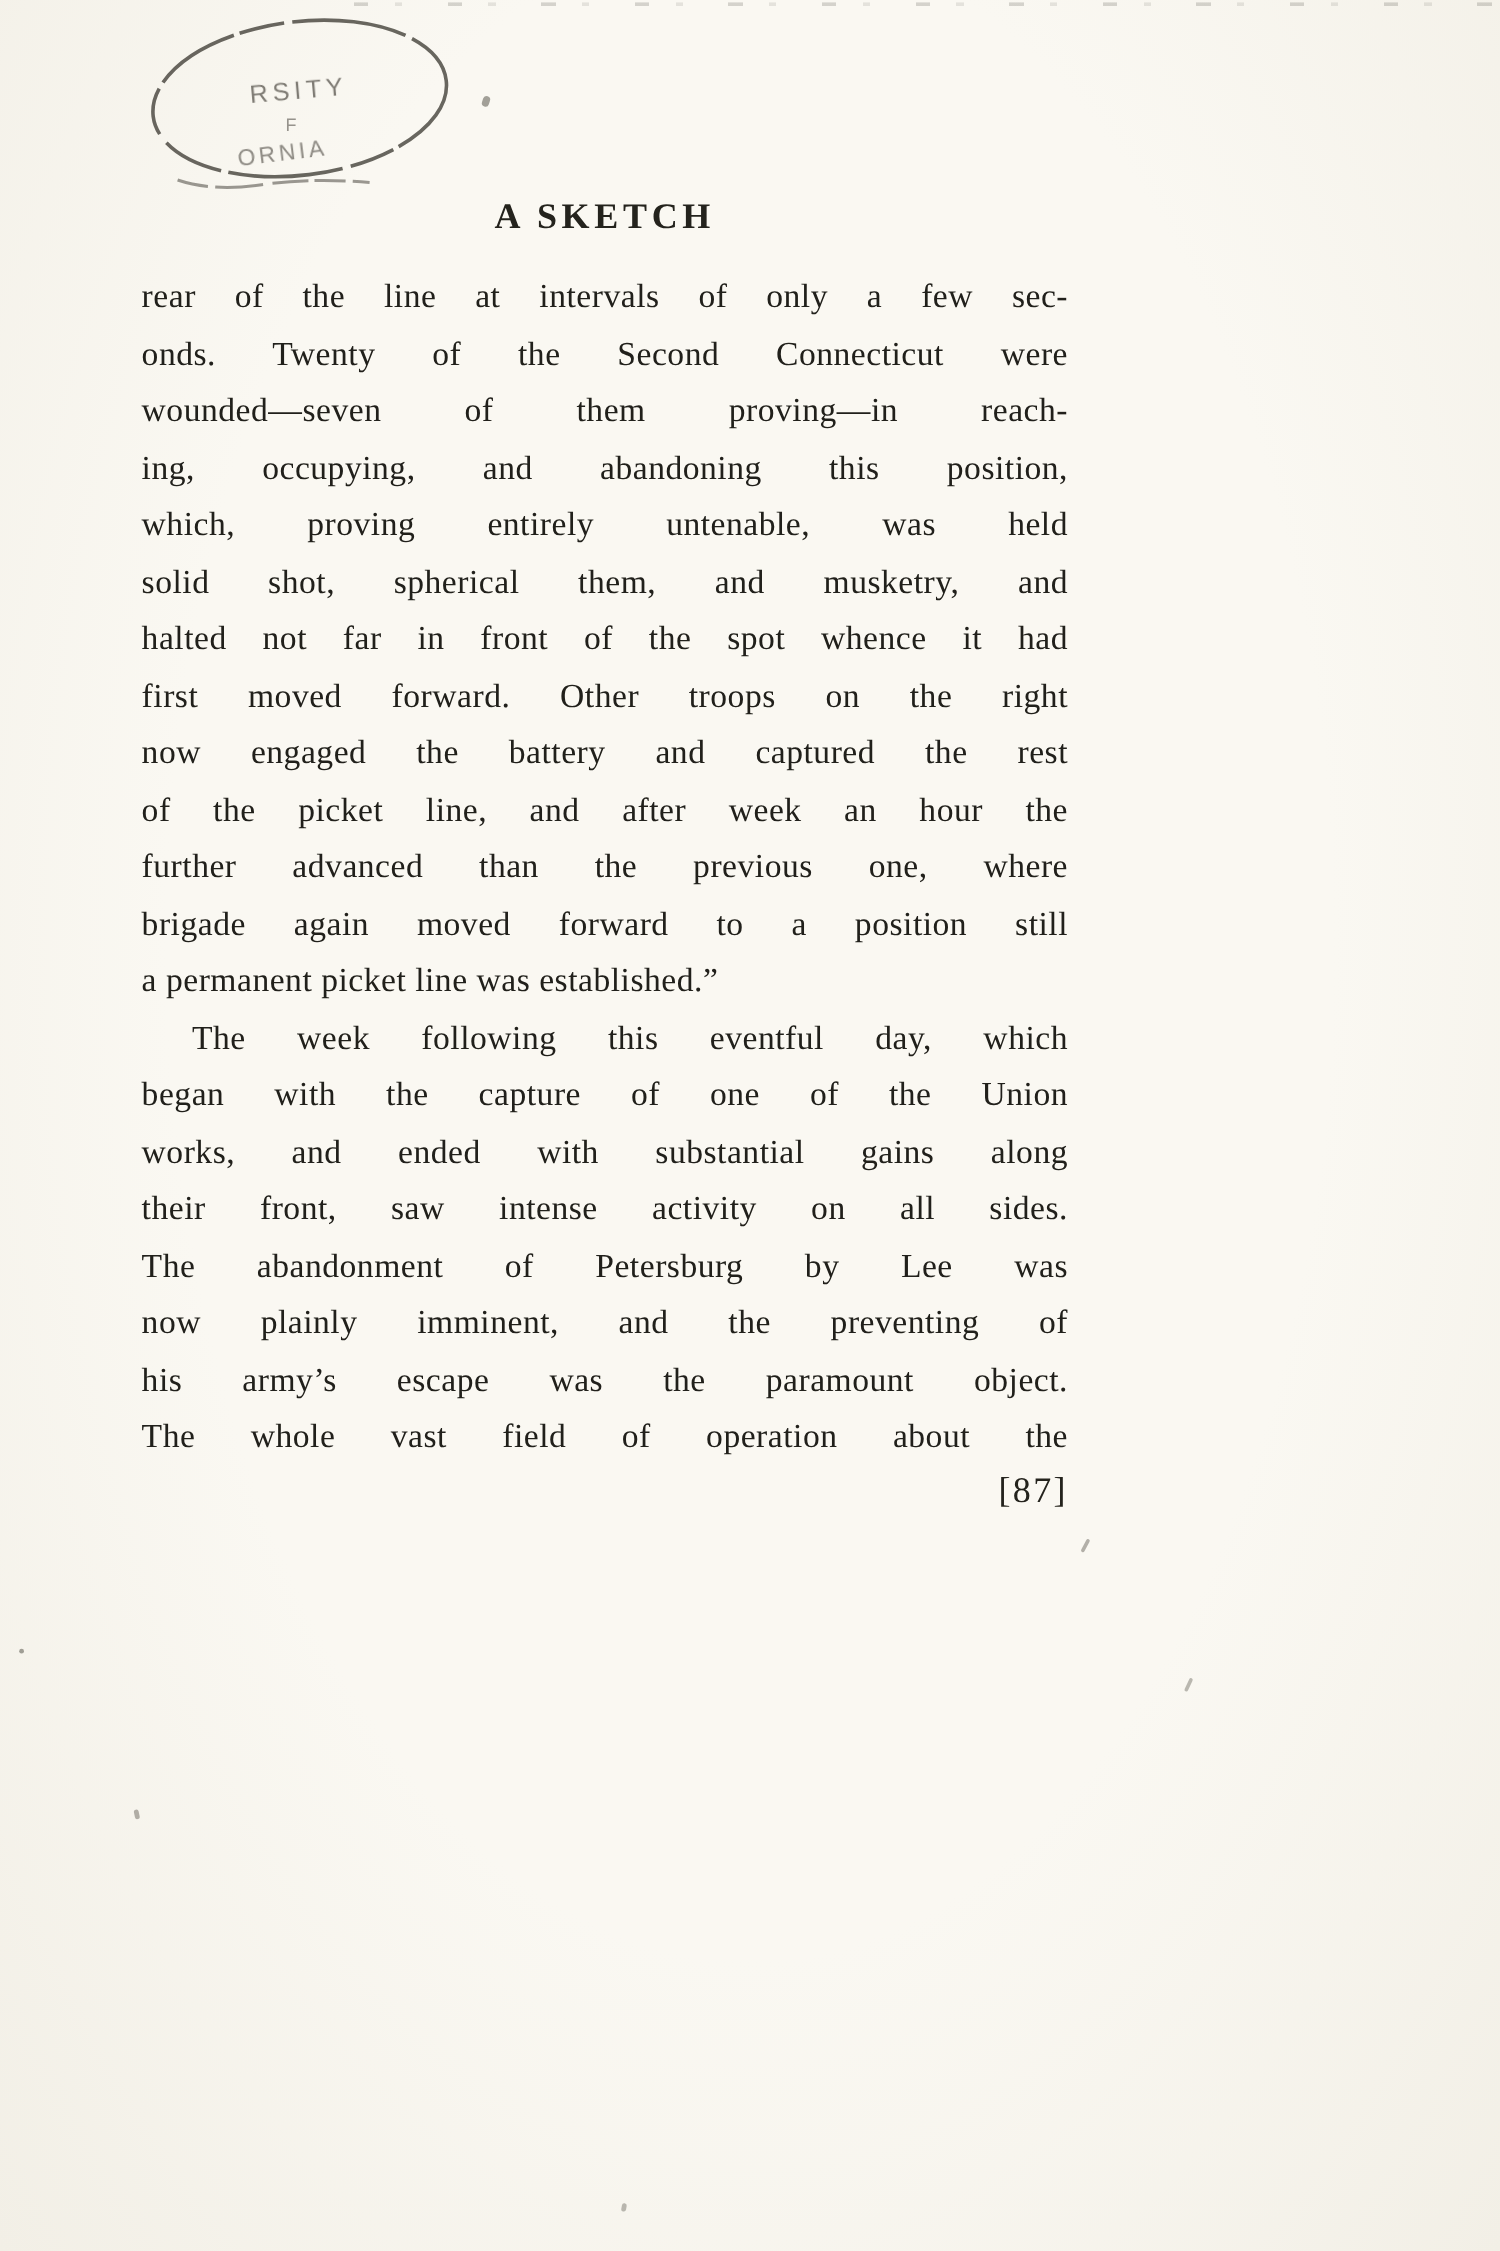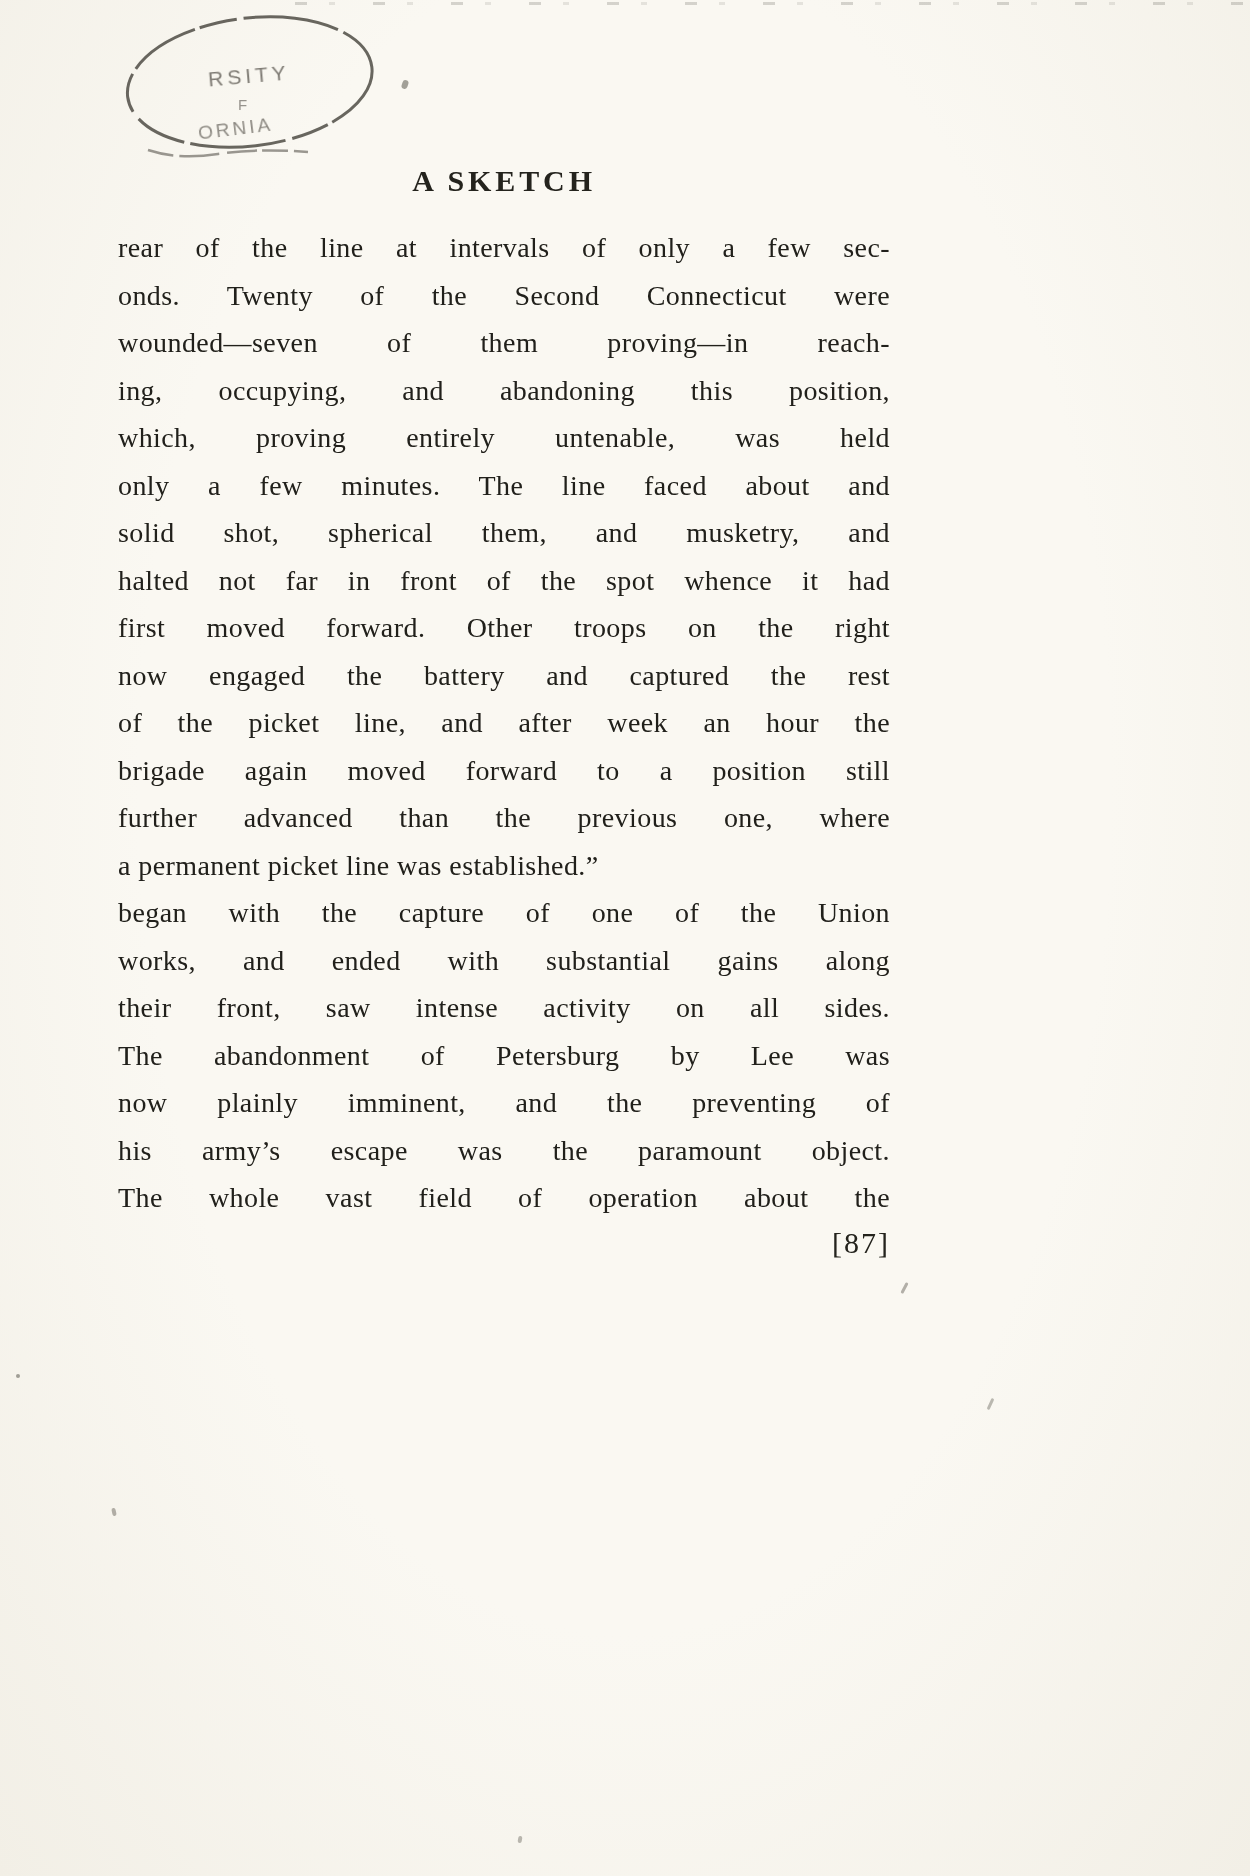--- a/index.html
+++ b/index.html
@@ -126,39 +126,39 @@
         <div class="line">rear of the line at intervals of only a few sec-</div>
 
         <div class="line">onds.  Twenty of the Second Connecticut were</div>
 
         <div class="line">wounded—seven of them proving—in reach-</div>
 
         <div class="line">ing, occupying, and abandoning this position,</div>
 
         <div class="line">which, proving entirely untenable, was held</div>
 
-        <div class="line">only a few minutes.  The line faced about and</div>
 
 
         <div class="line">solid shot, spherical them, and musketry, and</div>
 
         <div class="line">halted not far in front of the spot whence it had</div>
 
         <div class="line">first moved forward.  Other troops on the right</div>
 
         <div class="line">now engaged the battery and captured the rest</div>
 
         <div class="line">of the picket line, and after week an hour the</div>
 
+        <div class="line">further advanced than the previous one, where</div>
+
         <div class="line">brigade again moved forward to a position still</div>
-
-        <div class="line">further advanced than the previous one, where</div>
 
         <div class="line noj">a permanent picket line was established.”</div>
 
+        <div class="line ind">The week following this eventful day, which</div>
 
         <div class="line">began with the capture of one of the Union</div>
 
         <div class="line">works, and ended with substantial gains along</div>
 
         <div class="line">their front, saw intense activity on all sides.</div>
 
         <div class="line">The abandonment of Petersburg by Lee was</div>
 
         <div class="line">now plainly imminent, and the preventing of</div>

